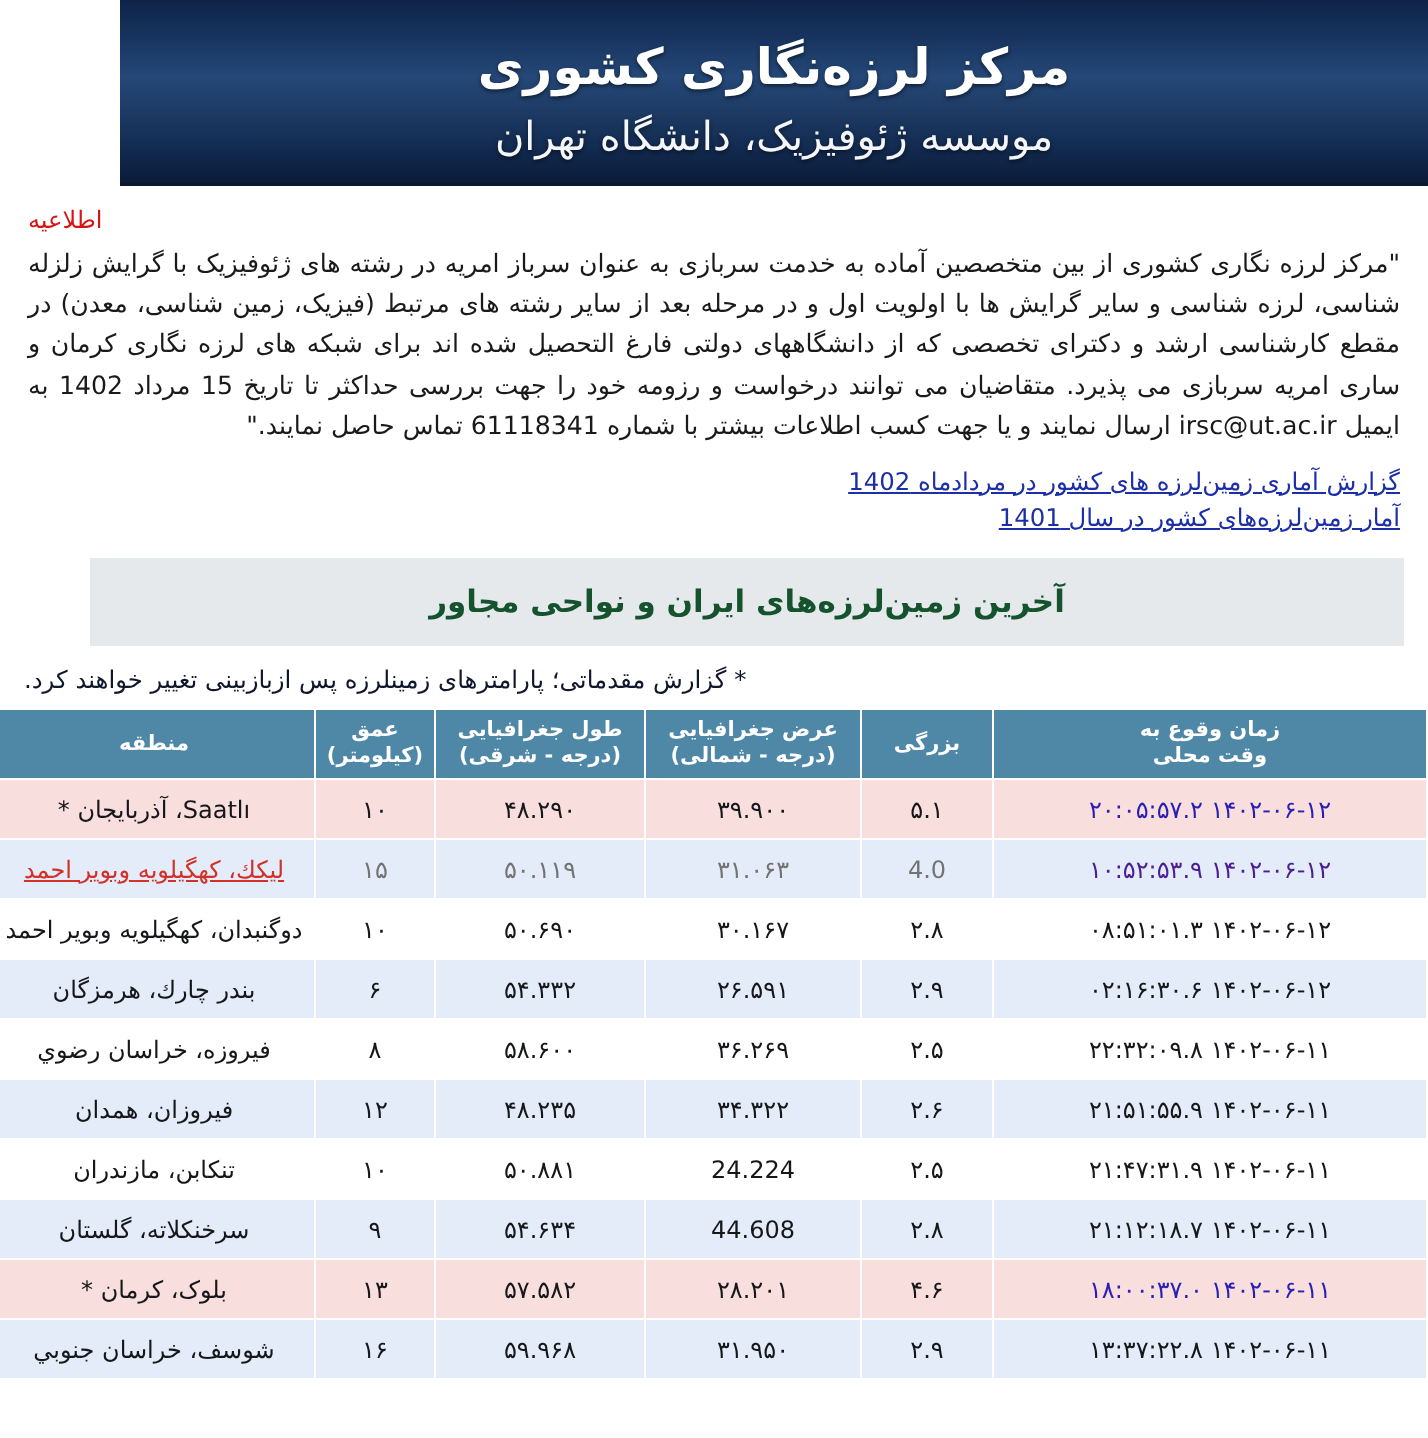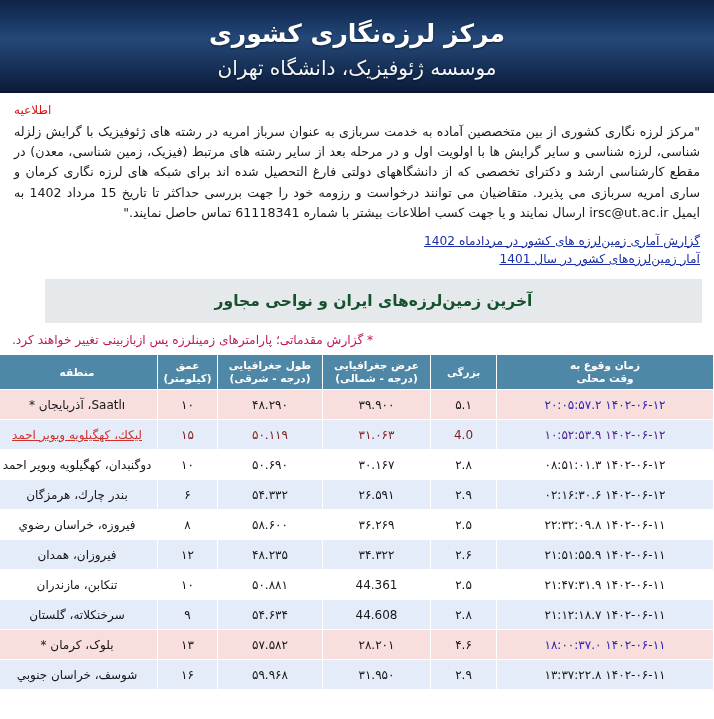--- a/index.html
+++ b/index.html
@@ -7,21 +7,21 @@
     margin: 0; padding: 0;
     width: 714px; height: 719px;
     background: #ffffff;
     font-family: "DejaVu Sans", "Liberation Sans", sans-serif;
     overflow: hidden;
   }
 
   
   .site-header {
     position: relative;
-    width: 714px;
+    width: 654px;
     height: 93px;
     background: linear-gradient(180deg,
         #0f2347 0%,
         #16325c 18%,
         #254878 42%,
         #1d3a64 62%,
         #122a4f 82%,
         #0c1c39 100%);
     border-bottom: 2px solid #0a1730;
     text-align: center;
@@ -94,21 +94,21 @@
     color: #14532d;
     font-size: 15.5px;
     font-weight: bold;
   }
 
   
   .note-line {
     text-align: left;
     padding: 10px 12px 7px 12px;
     font-size: 12.2px;
-    color: #be185d;
+    color: #0f172a;
     direction: rtl;
   }
 
   
   table.quakes {
     width: 714px;
     border-collapse: separate;
     border-spacing: 1px 1px;
     direction: rtl;
     table-layout: fixed;
@@ -135,21 +135,21 @@
     white-space: nowrap;
     overflow: hidden;
   }
   td.c-region { text-align: left; padding-left: 10px; font-size: 11.6px; }
   td.c-time   { color: #2222b4; font-size: 11.6px; letter-spacing: .2px; }
 
   tr.row-white td { background: #ffffff; }
   tr.row-blue  td { background: #e3ecf8; }
   tr.row-pink  td { background: #f8dedd; }
   tr.row-pink  td.c-time { color: #2a1fb5; }
-  tr.alert td { color: #7f1d1d; }
+  tr.alert td { color: #737373; }
   tr.alert td.c-time { color: #4c1d95; }
   tr.alert td.c-region { color: #d3302a; text-decoration: underline; }
 </style>
 </head>
 <body>
 
 <div class="site-header">
   <div class="site-title">مرکز لرزه‌نگاری کشوری</div>
   <div class="site-subtitle">موسسه ژئوفیزیک، دانشگاه تهران</div>
 </div>
@@ -250,21 +250,21 @@
         <td class="c-time">۱۴۰۲-۰۶-۱۱ ۲۱:۵۱:۵۵.۹</td>
         <td class="c-mag">۲.۶</td>
         <td class="c-lat">۳۴.۳۲۲</td>
         <td class="c-lon">۴۸.۲۳۵</td>
         <td class="c-depth">۱۲</td>
         <td class="c-region">فیروزان، همدان</td>
       </tr>
       <tr class="row-white">
         <td class="c-time">۱۴۰۲-۰۶-۱۱ ۲۱:۴۷:۳۱.۹</td>
         <td class="c-mag">۲.۵</td>
-        <td class="c-lat">44.361</td>
+        <td class="c-lat">24.224</td>
         <td class="c-lon">۵۰.۸۸۱</td>
         <td class="c-depth">۱۰</td>
         <td class="c-region">تنکابن، مازندران</td>
       </tr>
       <tr class="row-blue">
         <td class="c-time">۱۴۰۲-۰۶-۱۱ ۲۱:۱۲:۱۸.۷</td>
         <td class="c-mag">۲.۸</td>
         <td class="c-lat">44.608</td>
         <td class="c-lon">۵۴.۶۳۴</td>
         <td class="c-depth">۹</td>

